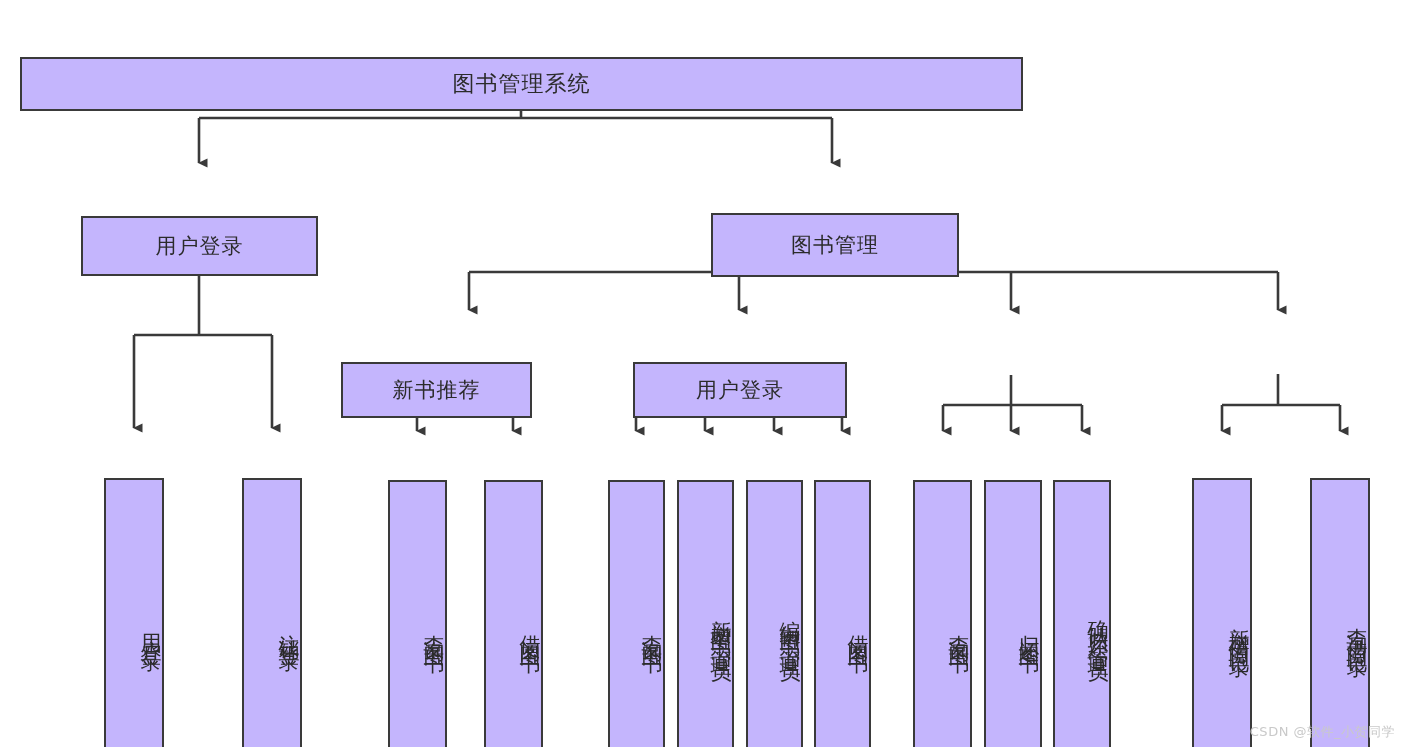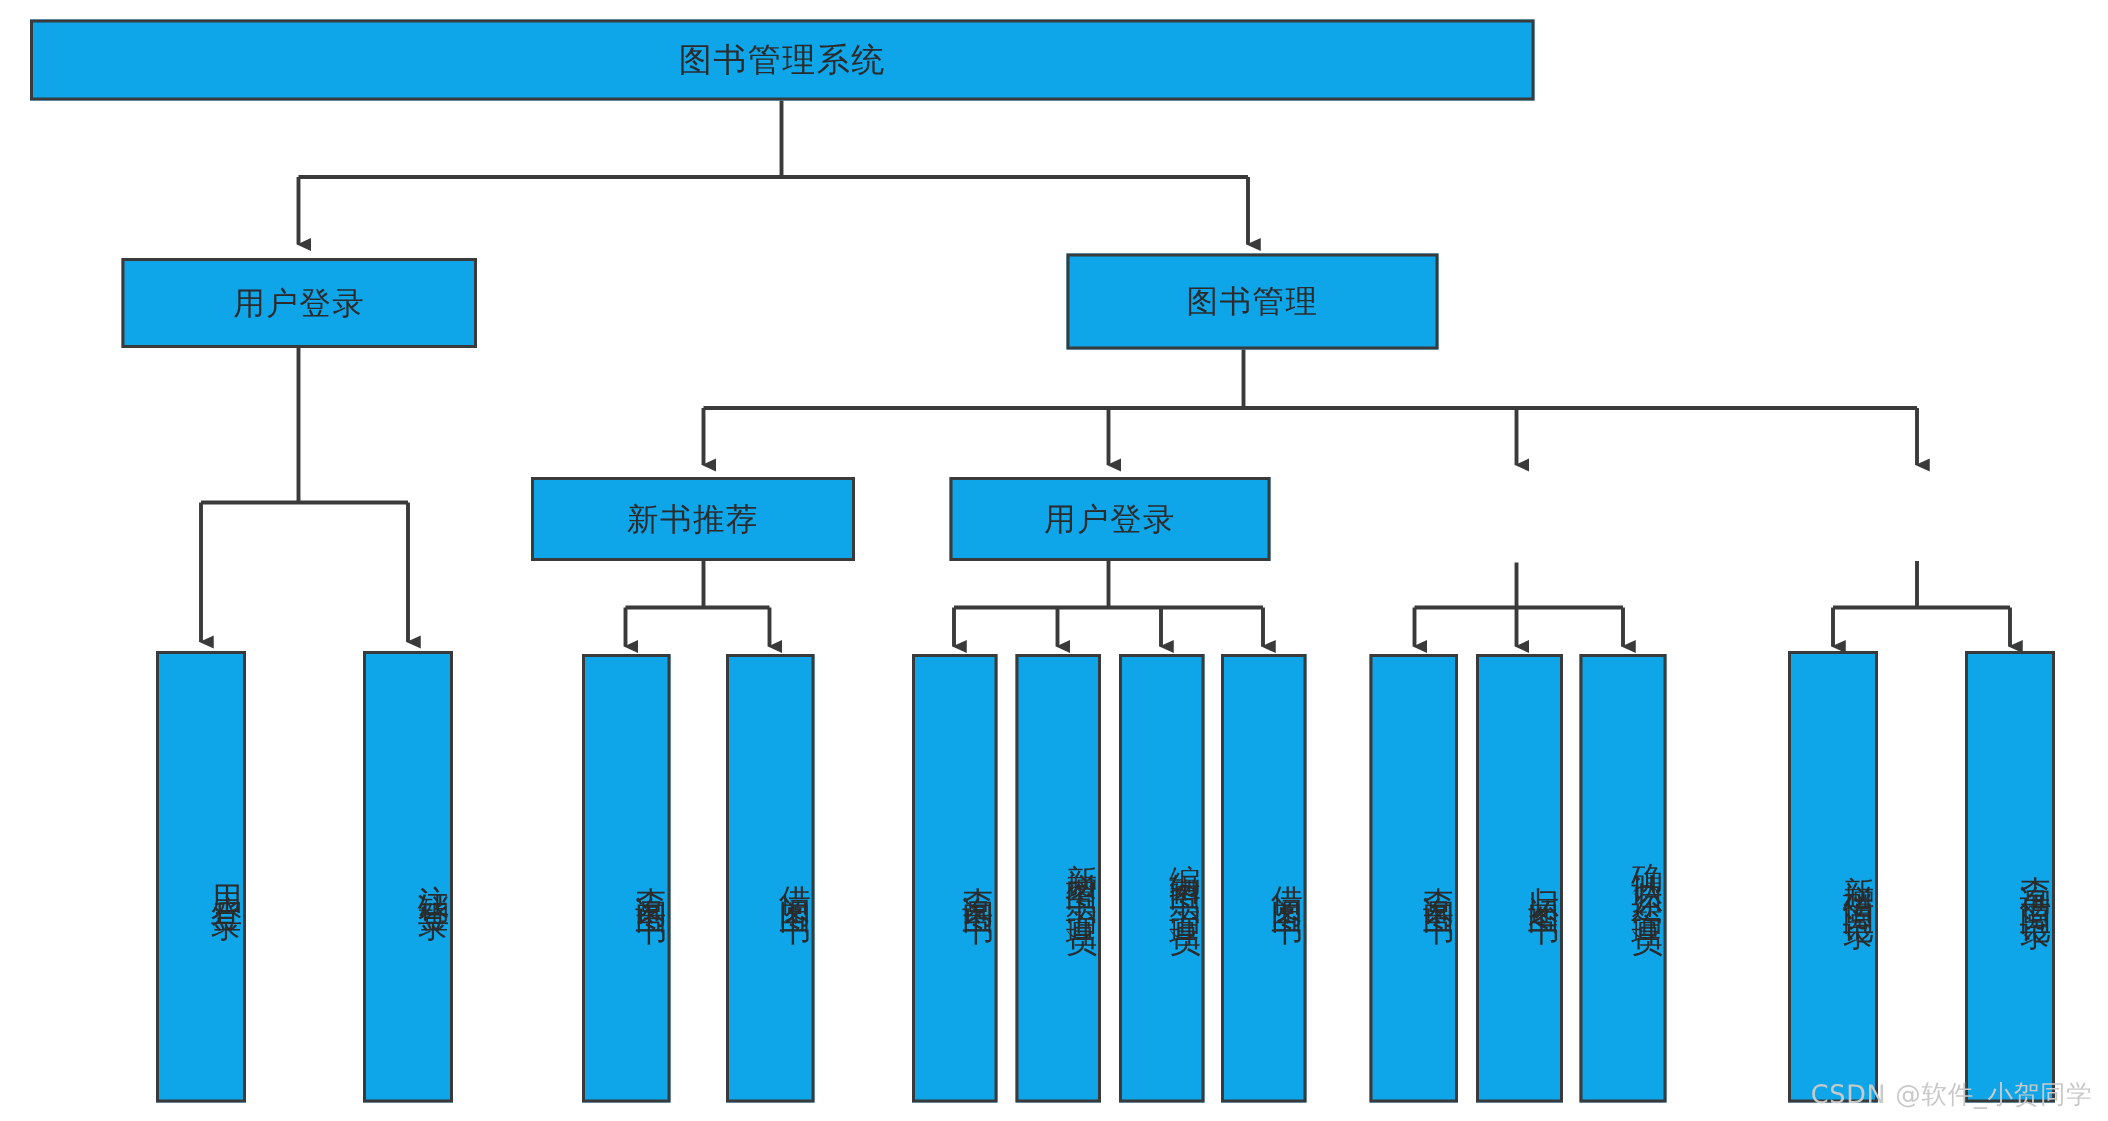--- a/index.html
+++ b/index.html
@@ -1,26 +1,26 @@
 <!DOCTYPE html>
 <html><head>
 <meta charset="utf-8">
 <style>
   html,body{margin:0;padding:0;background:#ffffff;}
   body{font-family:"DejaVu Sans","Liberation Sans",sans-serif;}
   #stage{position:relative;width:1405px;height:747px;background:#ffffff;overflow:hidden;}
   #edges{position:absolute;left:0;top:0;width:1405px;height:747px;}
-  .node{position:absolute;box-sizing:border-box;border:2.5px solid #3a3a3a;background:#0ea5e9;
-        display:flex;align-items:center;justify-content:center;color:#2b2b2b;}
+  .node{position:absolute;box-sizing:border-box;border:2.5px solid #3a3a3a;background:#c4b5fd;
+        display:flex;align-items:center;justify-content:center;color:#2b2b2b;margin-top:44px;}
   .node.h{font-size:21px;letter-spacing:1px;}
   .node.root{font-size:22px;letter-spacing:1px;}
   .node.v{writing-mode:vertical-rl;text-orientation:upright;font-size:21px;
           letter-spacing:6px;line-height:1.05;padding:14px 0;align-items:flex-start;justify-content:center;}
   .node.v span{display:block;}
-  .wm{position:absolute;right:10px;bottom:6px;font-size:17px;color:#c9c9c9;
+  .wm{position:absolute;right:10px;bottom:6px;font-size:13px;color:#c9c9c9;
       letter-spacing:.5px;white-space:nowrap;}
 </style>
 </head>
 <body>
 
 <div id="stage">
 
   <svg id="edges" viewBox="0 0 1405 747">
     <defs>
       <marker id="ar" markerWidth="10" markerHeight="10" refX="5" refY="8.5" orient="auto" markerUnits="userSpaceOnUse">
@@ -75,21 +75,21 @@
     <span>图书管理系统</span>
   </div>
 
   <div class="node h" style="left:81px;top:172px;width:237px;height:60px;">
     <span>用户登录</span>
   </div>
   <div class="node h" style="left:711px;top:169px;width:248px;height:64px;">
     <span>图书管理</span>
   </div>
 
-  <div class="node h" style="left:354px;top:318px;width:216px;height:56px;">
+  <div class="node h" style="left:341px;top:318px;width:191px;height:56px;">
     <span>新书推荐</span>
   </div>
   <div class="node h" style="left:633px;top:318px;width:214px;height:56px;">
     <span>用户登录</span>
   </div>
 
   <div class="node v" style="left:104px;top:434px;width:60px;height:301px;">
     <span>用户登录</span>
   </div>
   <div class="node v" style="left:242px;top:434px;width:60px;height:301px;">

